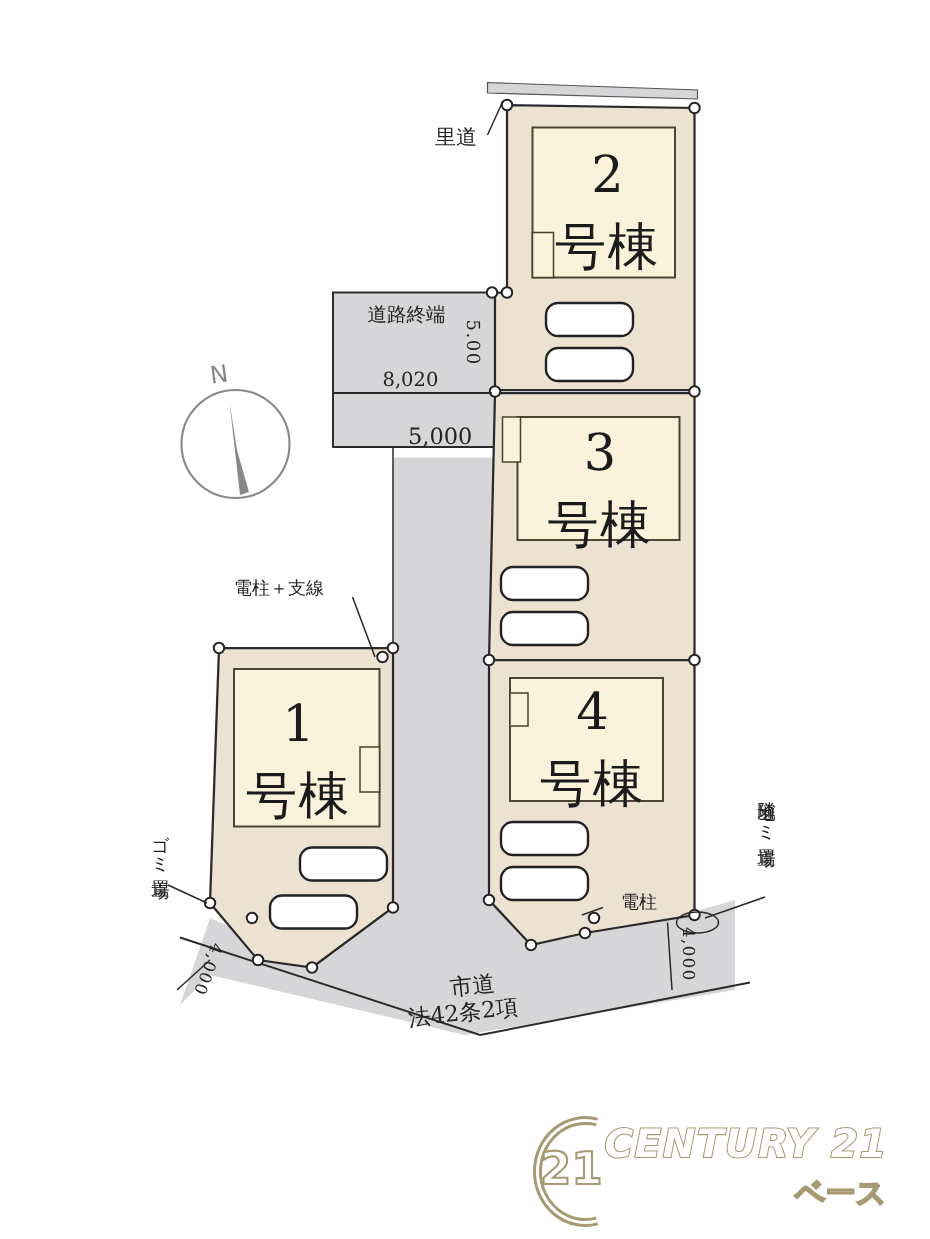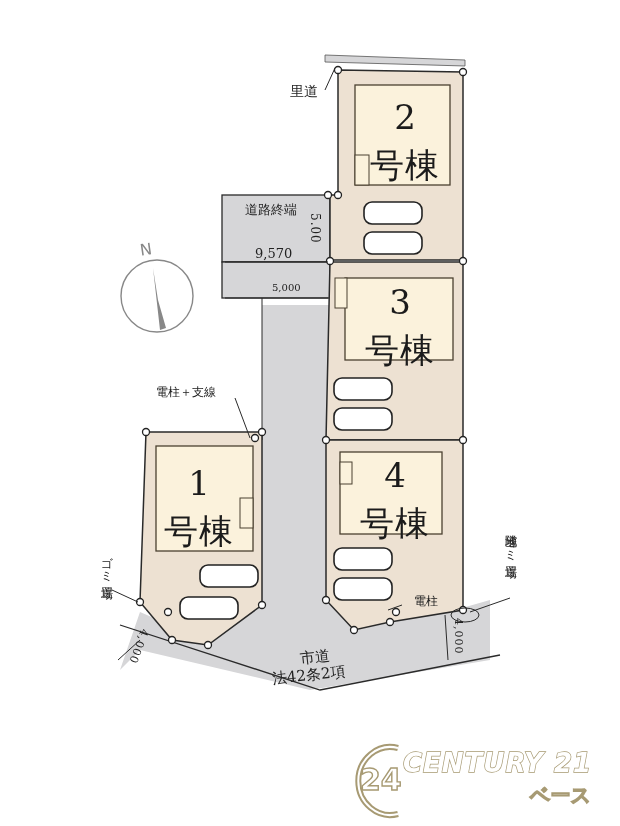--- a/index.html
+++ b/index.html
@@ -128,32 +128,32 @@
 </div>
 <div class="bldg-num" style="left:158px;top:466px;width:82px;">
   <span class="n">1</span>
   <span class="k">号棟</span>
 </div>
 
 <div class="lbl" style="left:140px;top:240px;font-size:16px;color:#888;font-family:'DejaVu Sans',sans-serif;transform:rotate(-8deg);">N</div>
 <div class="lbl small" style="left:290px;top:83px;font-size:14px;">里道</div>
 <div class="lbl small" style="left:245px;top:201px;font-size:13px;">道路終端</div>
 <div class="lbl vert" style="left:308px;top:213px;">5.00</div>
-<div class="lbl small" style="left:255px;top:246px;font-size:13px;">9,570</div>
-<div class="lbl small" style="left:272px;top:282px;font-size:10px;text-align:right;">5,000</div>
+<div class="lbl small" style="left:255px;top:246px;font-size:13px;">8,020</div>
+<div class="lbl small" style="left:272px;top:282px;font-size:15px;text-align:right;">5,000</div>
 <div class="lbl small" style="left:156px;top:384px;">電柱＋支線</div>
 <div class="lbl vert" style="left:98px;top:548px;">ゴミ置場</div>
 <div class="lbl vert" style="left:502px;top:525px;">隣地ゴミ置場</div>
 <div class="lbl small" style="left:414px;top:593px;">電柱</div>
 <div class="lbl vert" style="left:132px;top:628px;transform:rotate(20deg);font-size:11px;">4,000</div>
 <div class="lbl vert" style="left:452px;top:618px;font-size:11px;">4,000</div>
 <div class="lbl" style="left:300px;top:648px;font-size:15px;transform:rotate(-6deg);">市道</div>
 <div class="lbl" style="left:272px;top:666px;font-size:15px;transform:rotate(-6deg);">法42条2項</div>
 
 <div class="logo">
   <svg width="60" height="80" viewBox="0 0 60 80" style="position:absolute;left:0;top:0;">
     <path d="M48,8 A32,34 0 1 0 48,74" fill="none" stroke="#a79a73" stroke-width="6"></path>
     <path d="M48,8 A32,34 0 1 0 48,74" fill="none" stroke="#ffffff" stroke-width="2"></path>
   </svg>
-  <div style="position:absolute;left:10px;top:22px;font-family:'DejaVu Sans',sans-serif;font-weight:bold;font-size:30px;color:#fff;-webkit-text-stroke:1.4px #a79a73;">24</div>
+  <div style="position:absolute;left:10px;top:22px;font-family:'DejaVu Sans',sans-serif;font-weight:bold;font-size:30px;color:#fff;-webkit-text-stroke:1.4px #a79a73;">21</div>
   <div class="logo-text">CENTURY 21</div>
   <div class="logo-sub">ベース</div>
 </div>
 
 </body></html>

